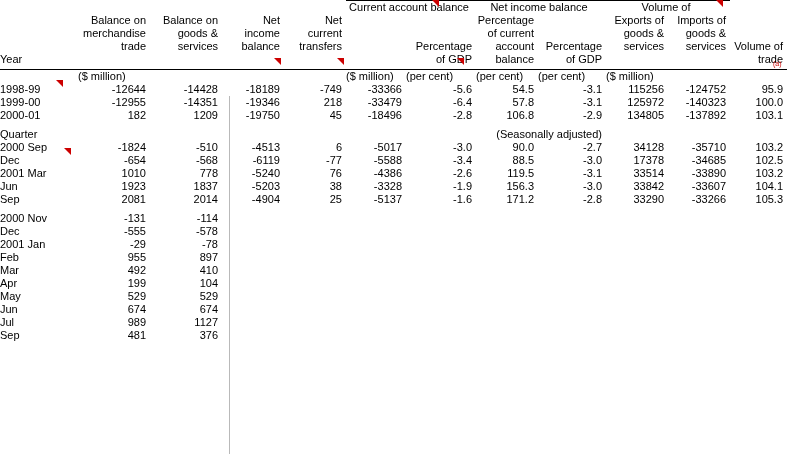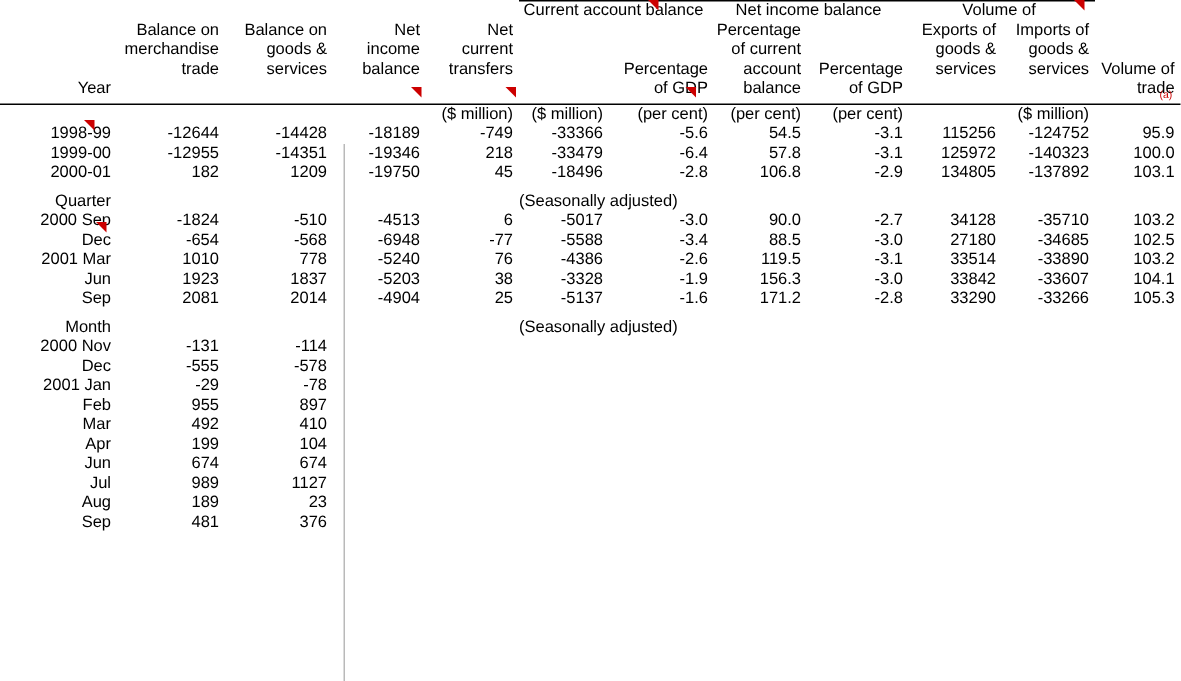--- a/index.html
+++ b/index.html
@@ -42,23 +42,23 @@
   col.c3 { width: 62px; }
   col.c4 { width: 62px; }
   col.c5 { width: 60px; }
   col.c6 { width: 70px; }
   col.c7 { width: 62px; }
   col.c8 { width: 68px; }
   col.c9 { width: 62px; }
   col.c10 { width: 62px; }
   col.c11 { width: 57px; }
 
-  .lbl { text-align: right; padding-left: 4px; }
+  .lbl { text-align: left; padding-left: 4px; }
   .num { text-align: right; }
-  .ctr { text-align: left; }
+  .ctr { text-align: right; }
 
   
   .grp {
     text-align: center;
     border-top: 1px solid #000000;
     padding-top: 1px;
     font-size: 11px;
   }
 
   
@@ -68,21 +68,21 @@
   }
 
   
   tr.hdr-rule > td {
     border-bottom: 1px solid #000000;
     height: 3px;
     padding: 0;
   }
 
   
-  .units { text-align: right; font-style: normal; }
+  .units { text-align: left; font-style: normal; }
   .spacer td { height: 6px; padding: 0; }
 
   
   .vline {
     position: absolute;
     left: 229px;
     top: 96px;
     width: 0;
     border-left: 1px solid #b9b9b9;
     height: 358px;
@@ -295,27 +295,27 @@
       <td class="num">90.0</td>
       <td class="num">-2.7</td>
       <td class="num">34128</td>
       <td class="num">-35710</td>
       <td class="num">103.2</td>
     </tr>
     <tr>
       <td class="lbl">Dec</td>
       <td class="num">-654</td>
       <td class="num">-568</td>
-      <td class="num">-6948</td>
+      <td class="num">-6119</td>
       <td class="num">-77</td>
       <td class="num">-5588</td>
       <td class="num">-3.4</td>
       <td class="num">88.5</td>
       <td class="num">-3.0</td>
-      <td class="num">27180</td>
+      <td class="num">17378</td>
       <td class="num">-34685</td>
       <td class="num">102.5</td>
     </tr>
     <tr>
       <td class="lbl">2001 Mar</td>
       <td class="num">1010</td>
       <td class="num">778</td>
       <td class="num">-5240</td>
       <td class="num">76</td>
       <td class="num">-4386</td>
@@ -352,31 +352,20 @@
       <td class="num">-2.8</td>
       <td class="num">33290</td>
       <td class="num">-33266</td>
       <td class="num">105.3</td>
     </tr>
 
     <tr class="spacer">
           <td colspan="12"></td>
         </tr>
 
-    <tr>
-      <td class="lbl">Month</td>
-      <td></td>
-      <td></td>
-      <td></td>
-      <td></td>
-      <td class="ctr" colspan="4">(Seasonally adjusted)</td>
-      <td></td>
-      <td></td>
-      <td></td>
-    </tr>
 
     <tr>
       <td class="lbl">2000 Nov</td>
       <td class="num">-131</td>
       <td class="num">-114</td>
       <td colspan="9"></td>
     </tr>
     <tr>
       <td class="lbl">Dec</td>
       <td class="num">-555</td>
@@ -401,35 +390,35 @@
       <td class="num">410</td>
       <td colspan="9"></td>
     </tr>
     <tr>
       <td class="lbl">Apr</td>
       <td class="num">199</td>
       <td class="num">104</td>
       <td colspan="9"></td>
     </tr>
     <tr>
+      <td class="lbl">May</td>
+      <td class="num">529</td>
+      <td class="num">529</td>
+      <td colspan="9"></td>
+    </tr>
+    <tr>
       <td class="lbl">Jun</td>
       <td class="num">674</td>
       <td class="num">674</td>
       <td colspan="9"></td>
     </tr>
     <tr>
       <td class="lbl">Jul</td>
       <td class="num">989</td>
       <td class="num">1127</td>
-      <td colspan="9"></td>
-    </tr>
-    <tr>
-      <td class="lbl">Aug</td>
-      <td class="num">189</td>
-      <td class="num">23</td>
       <td colspan="9"></td>
     </tr>
     <tr>
       <td class="lbl">Sep</td>
       <td class="num">481</td>
       <td class="num">376</td>
       <td colspan="9"></td>
     </tr>
 
   </tbody>

